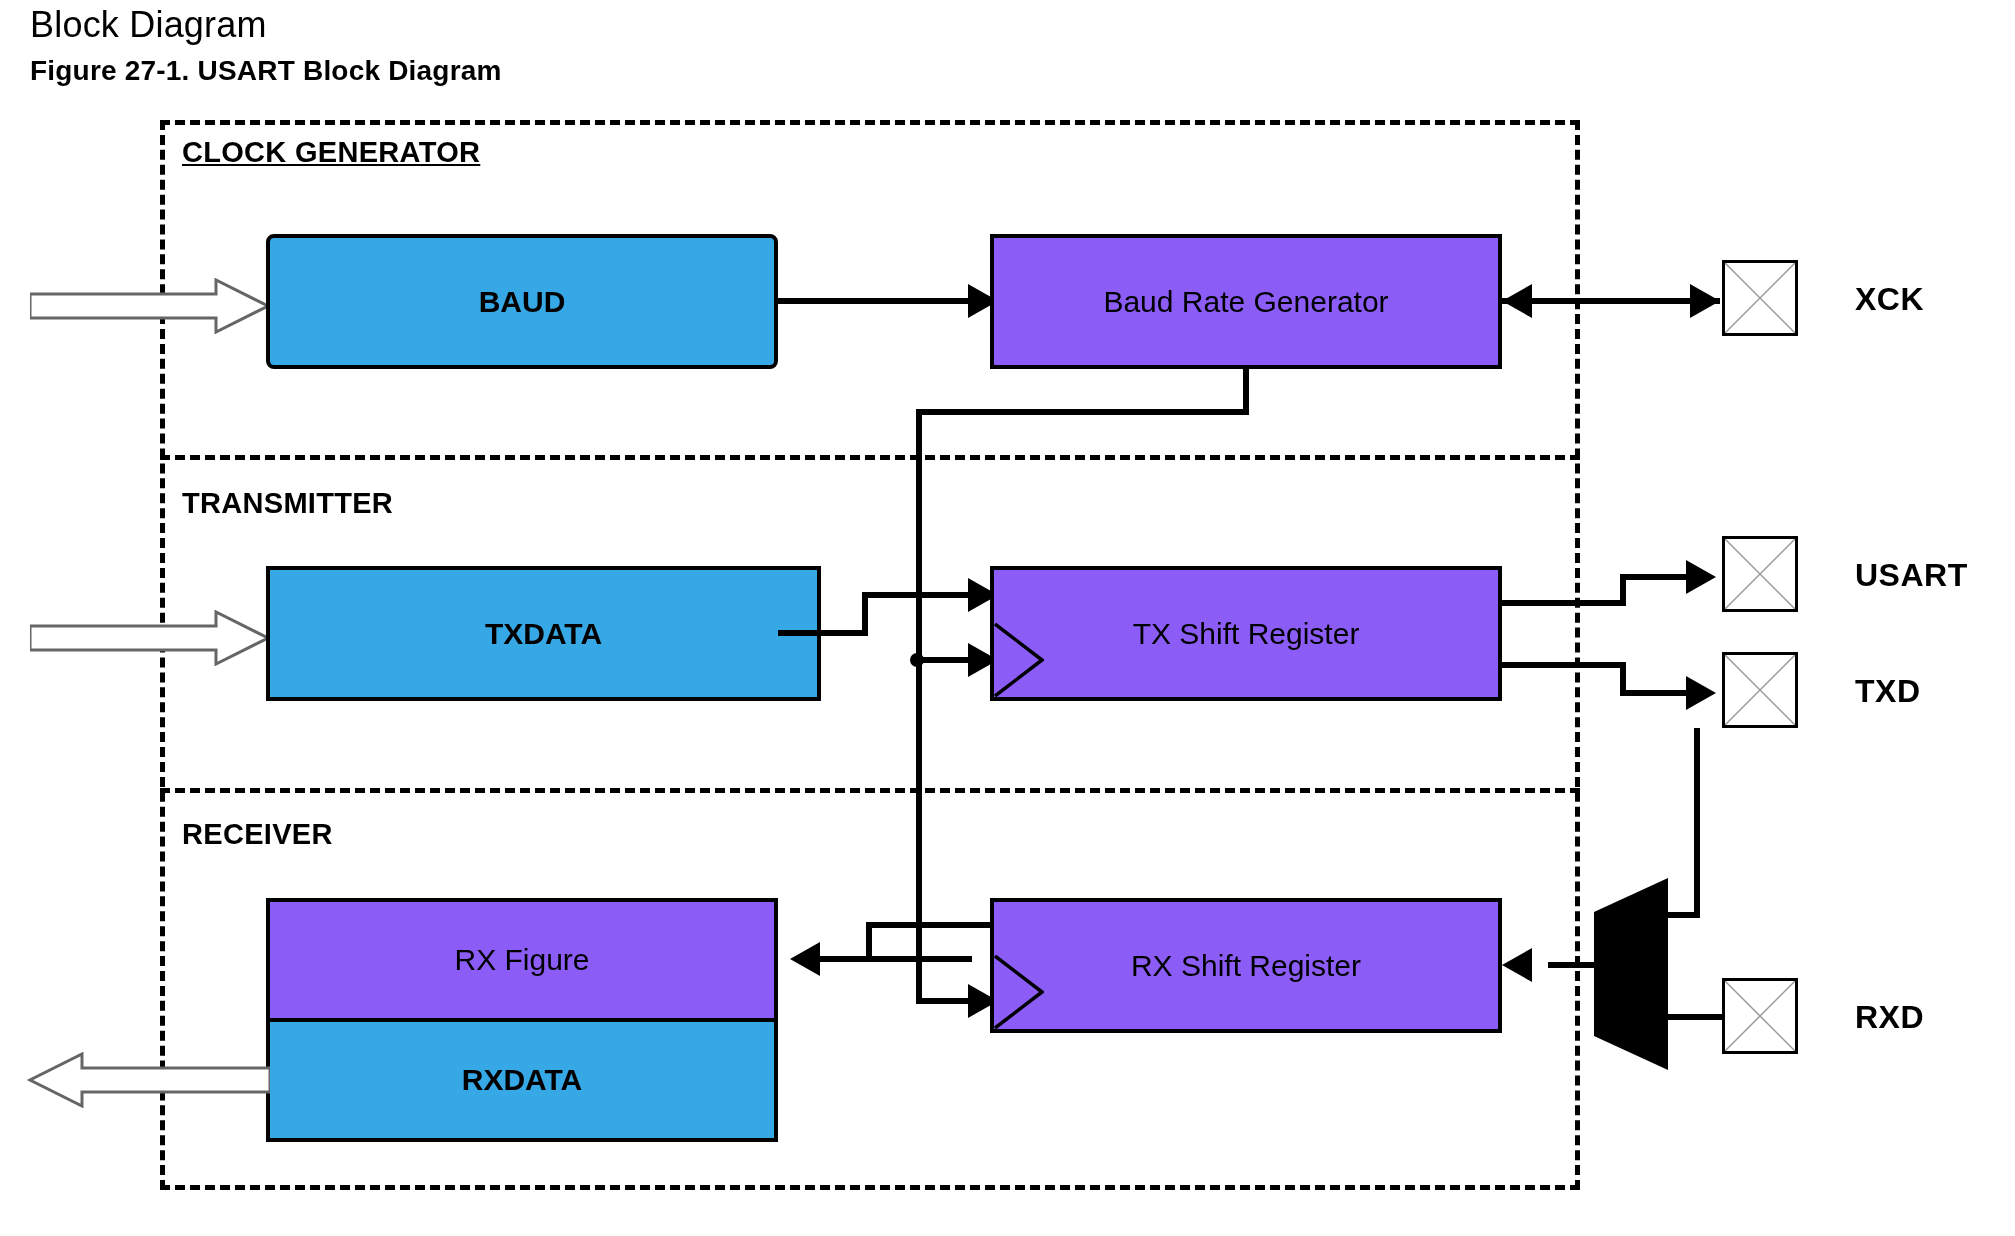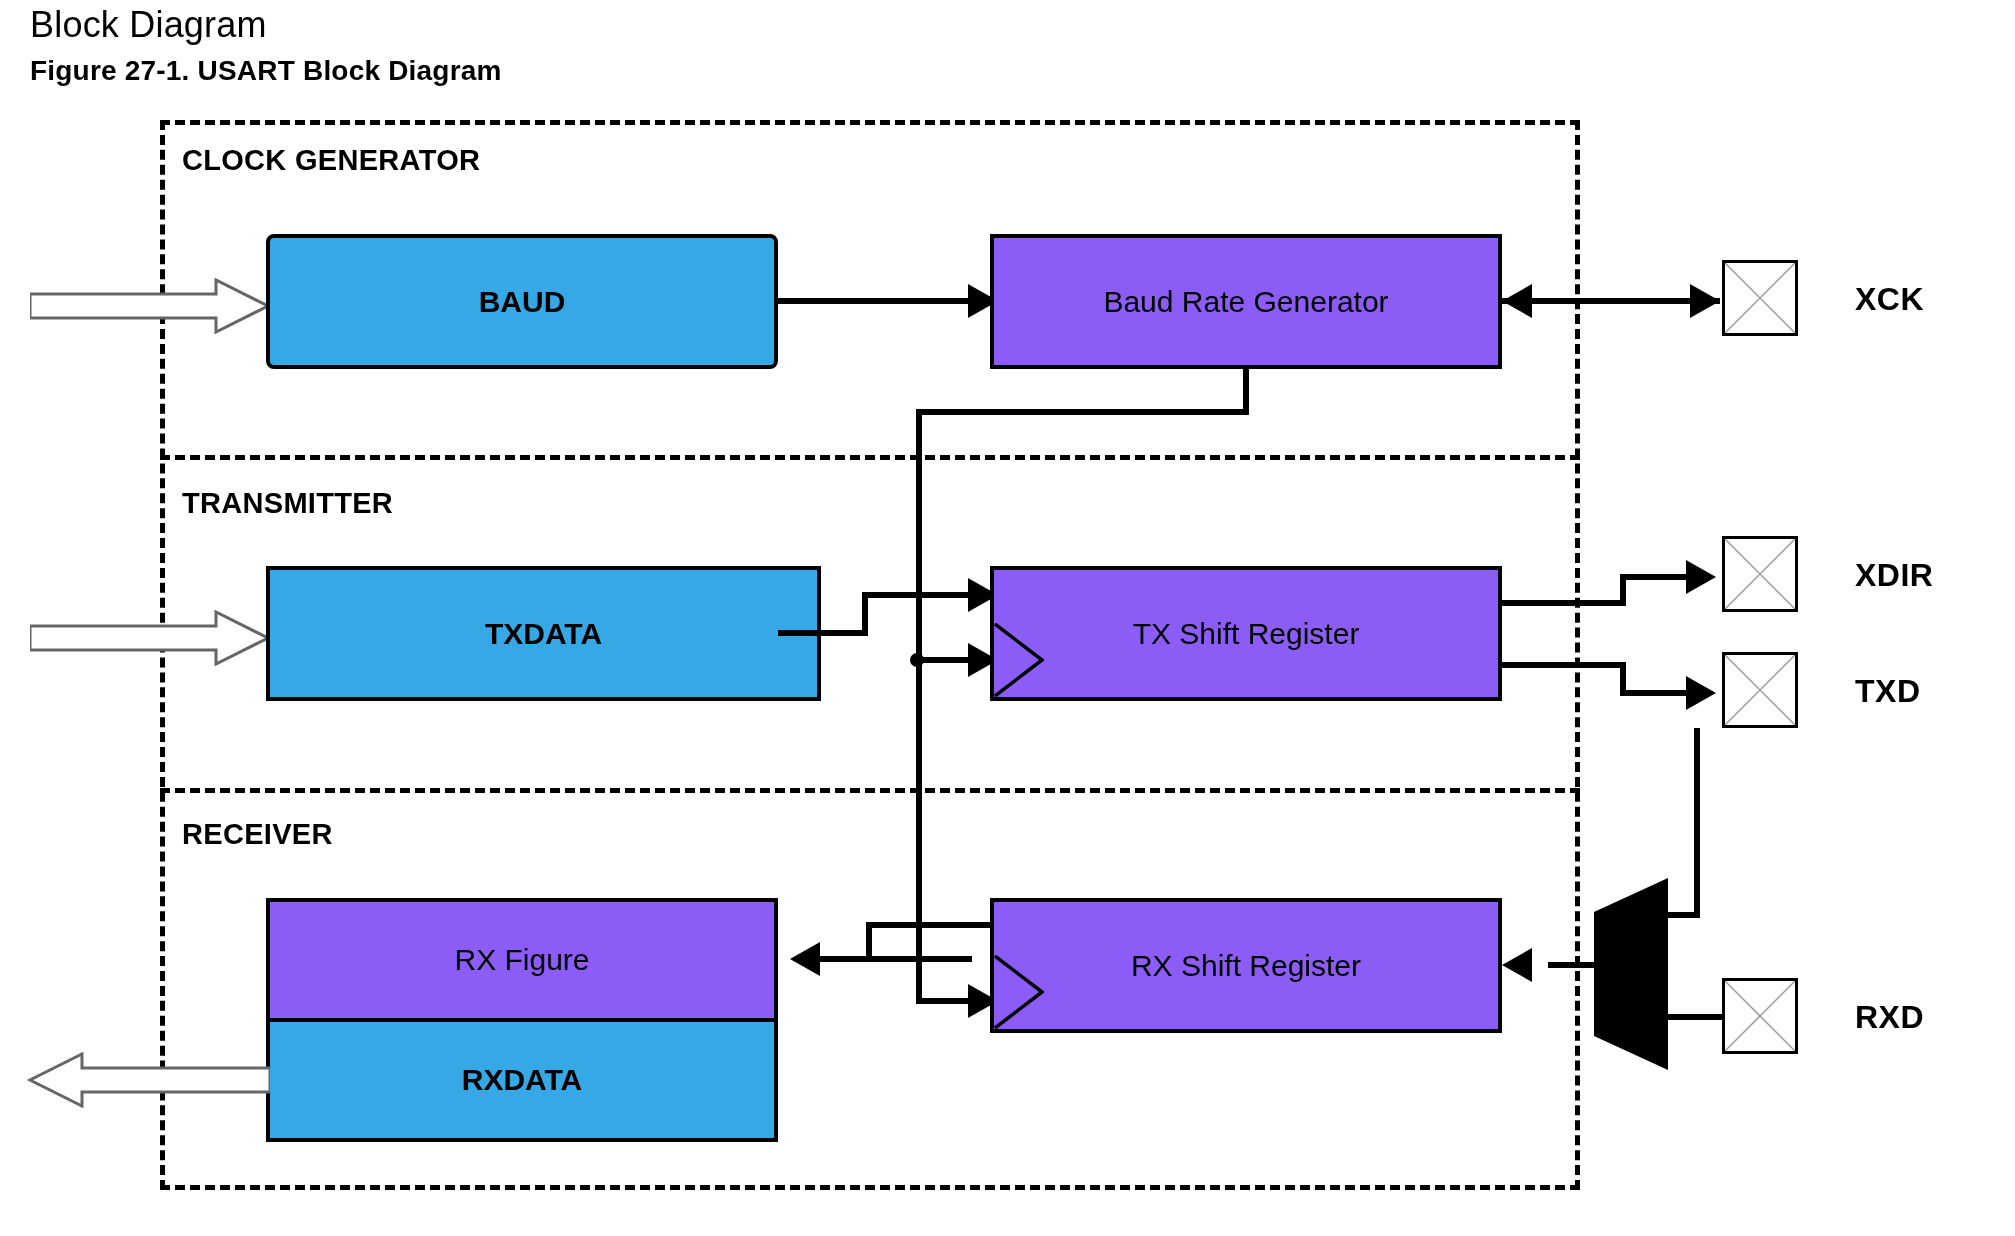--- a/index.html
+++ b/index.html
@@ -67,21 +67,21 @@
 <body>
 
 <div class="title">Block Diagram</div>
 <div class="caption">Figure 27-1.  USART Block Diagram</div>
 
 <div class="frame"></div>
 
 <div class="divider" style="top:455px;"></div>
 <div class="divider" style="top:788px;"></div>
 
-<div class="sect-label" style="left:182px;top:144px;">CLOCK GENERATOR</div>
+<div class="sect-label" style="left:182px;top:136px;text-decoration:underline;">CLOCK GENERATOR</div>
 <div class="sect-label" style="left:182px;top:487px;">TRANSMITTER</div>
 <div class="sect-label" style="left:182px;top:818px;">RECEIVER</div>
 
 <div class="busarrow" style="left:30px;top:278px;">
   <svg width="240" height="56" viewBox="0 0 240 56">
     <path d="M0,16 L186,16 L186,2 L238,28 L186,54 L186,40 L0,40 Z" fill="#ffffff" stroke="#666666" stroke-width="3"></path>
   </svg>
 </div>
 
 <div class="blk blue" style="left:266px;top:234px;width:512px;height:135px;border-radius:8px;">BAUD</div>
@@ -135,21 +135,21 @@
 <div class="wire wv" style="left:1620px;top:574px;height:32px;"></div>
 <div class="wire wh" style="left:1620px;top:574px;width:72px;"></div>
 <div class="arrow arrow-r" style="left:1686px;top:560px;"></div>
 
 <div class="pin" style="left:1722px;top:536px;width:76px;height:76px;">
   <svg viewBox="0 0 76 76" preserveAspectRatio="none">
     <line x1="0" y1="0" x2="76" y2="76" stroke="#9a9a9a" stroke-width="1.6"></line>
     <line x1="76" y1="0" x2="0" y2="76" stroke="#9a9a9a" stroke-width="1.6"></line>
   </svg>
 </div>
-<div class="pinlabel" style="left:1855px;top:557px;">XDIR</div>
+<div class="pinlabel" style="left:1855px;top:557px;">USART</div>
 
 <div class="wire wh" style="left:1502px;top:662px;width:124px;"></div>
 <div class="wire wv" style="left:1620px;top:662px;height:34px;"></div>
 <div class="wire wh" style="left:1620px;top:690px;width:72px;"></div>
 <div class="arrow arrow-r" style="left:1686px;top:676px;"></div>
 
 <div class="pin" style="left:1722px;top:652px;width:76px;height:76px;">
   <svg viewBox="0 0 76 76" preserveAspectRatio="none">
     <line x1="0" y1="0" x2="76" y2="76" stroke="#9a9a9a" stroke-width="1.6"></line>
     <line x1="76" y1="0" x2="0" y2="76" stroke="#9a9a9a" stroke-width="1.6"></line>

